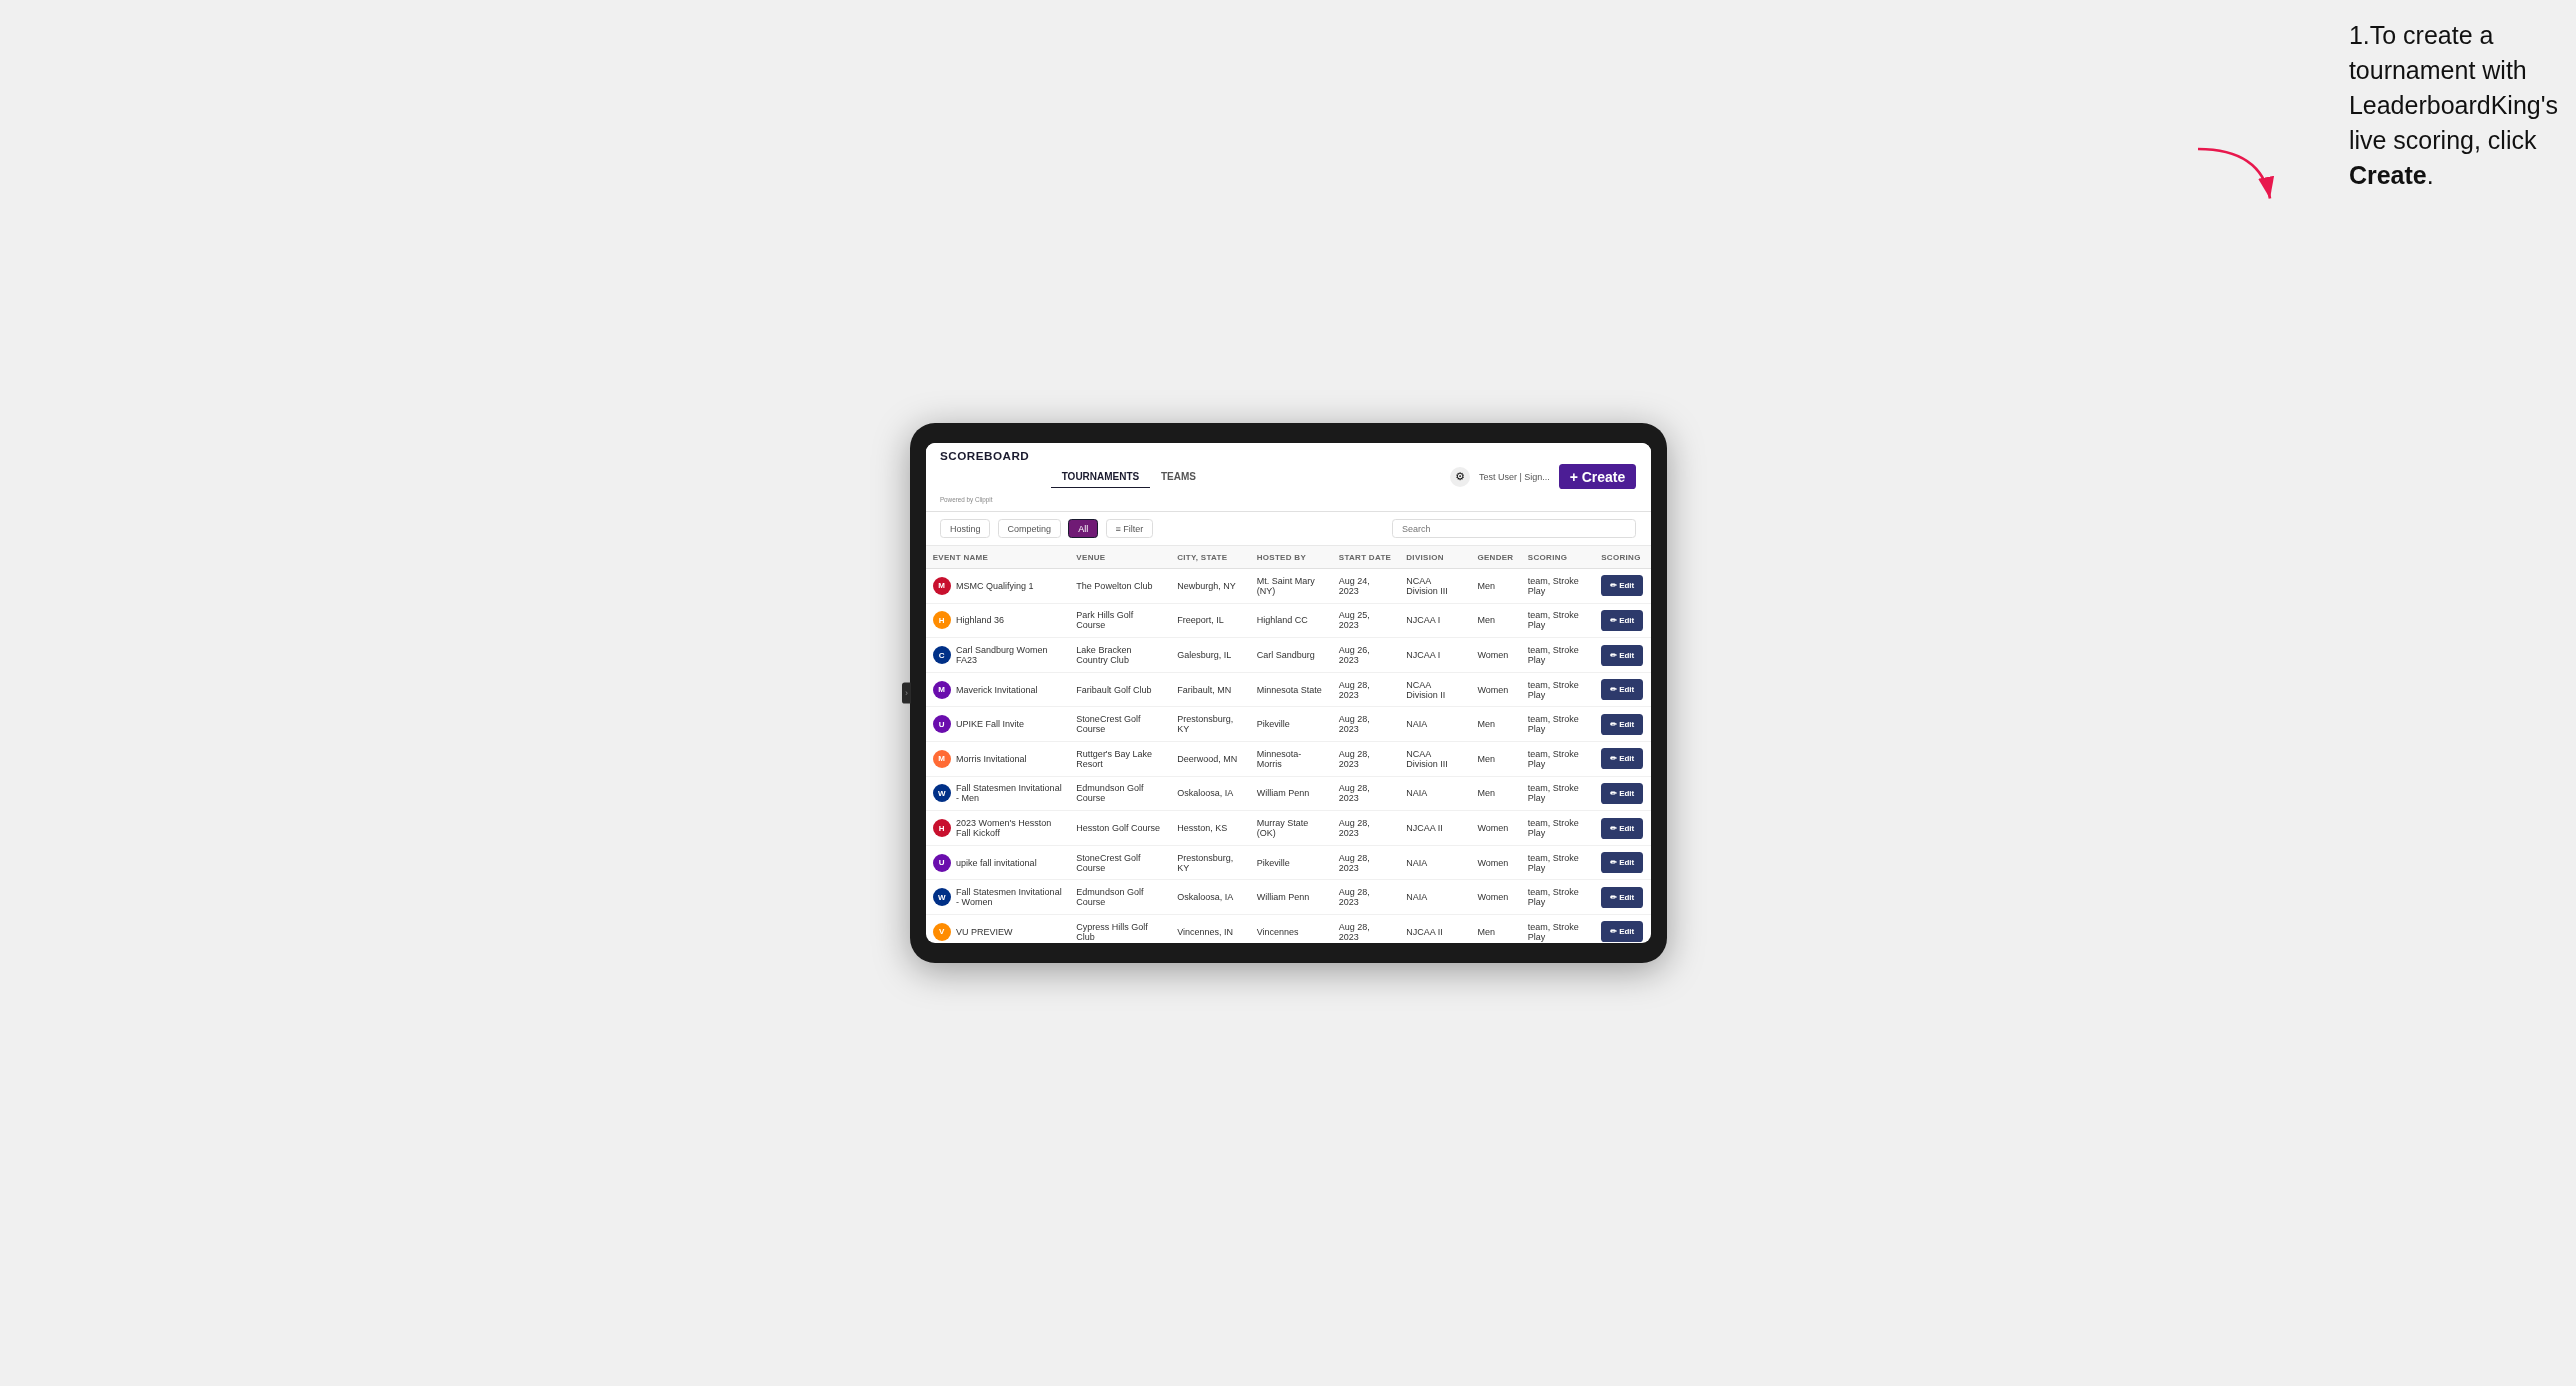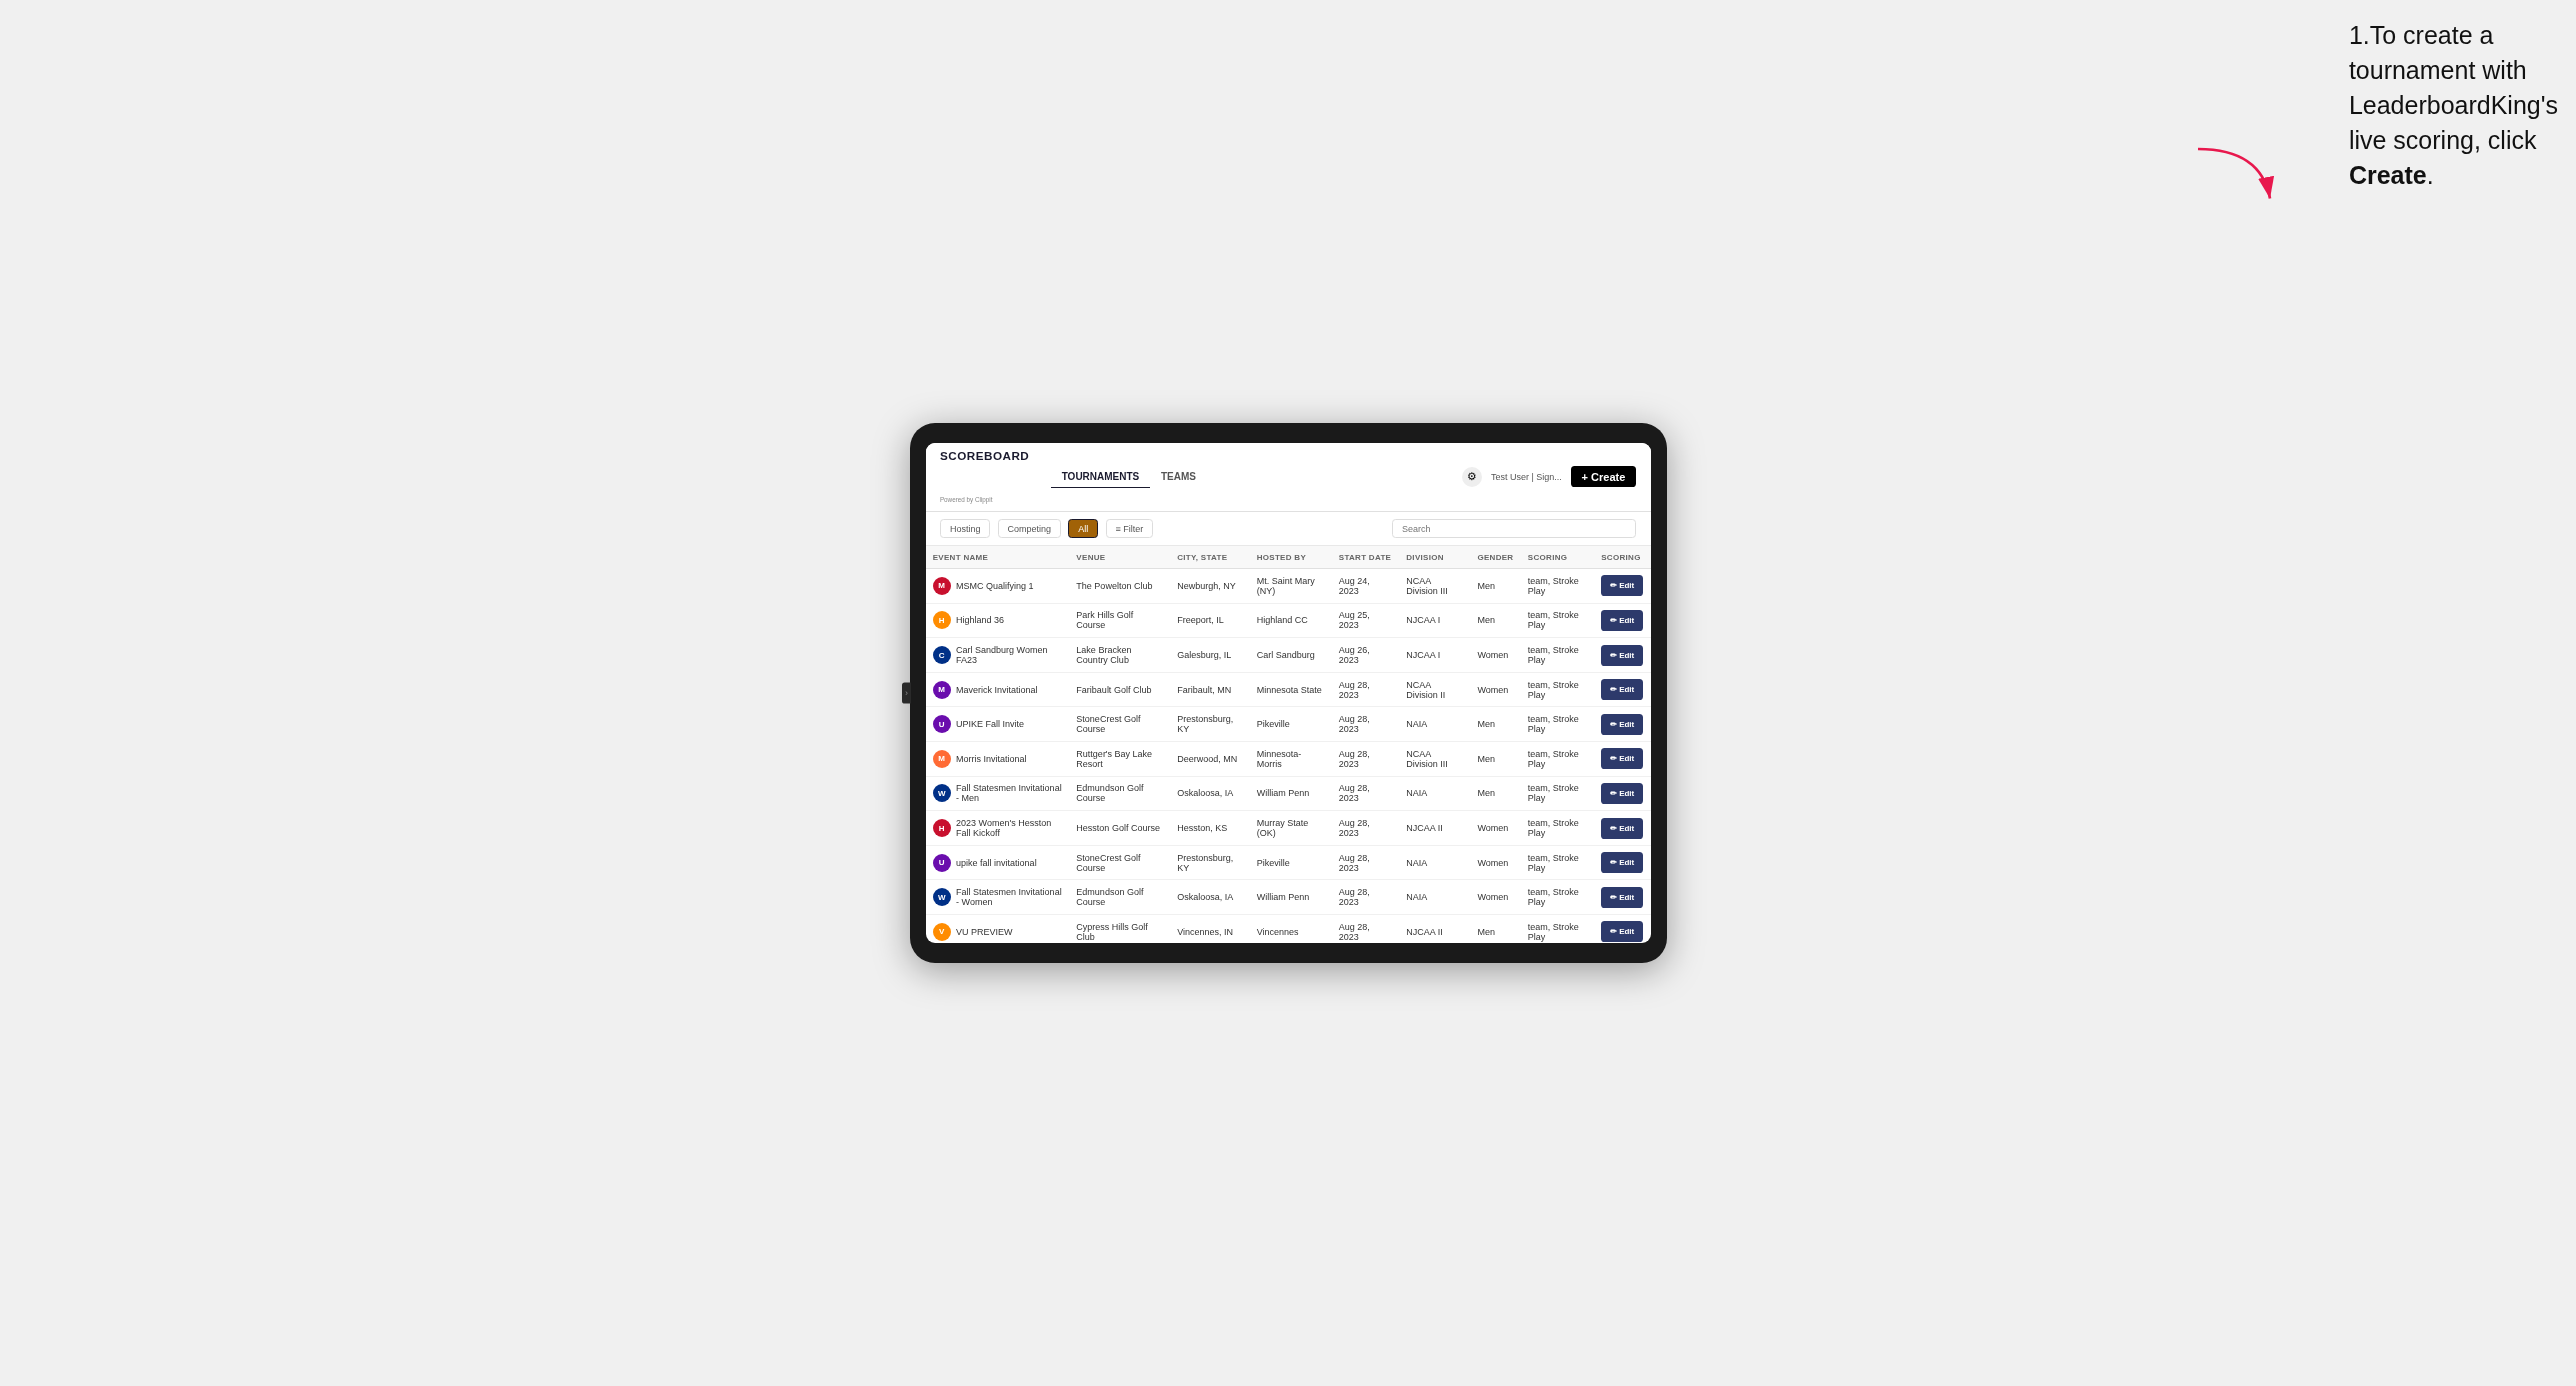--- a/index.html
+++ b/index.html
@@ -103,26 +103,26 @@
       align-items: center;
       justify-content: center;
       font-size: 10.8px;
       cursor: pointer;
     }
     .user-label {
       font-size: 9px;
       color: #555;
     }
     .create-btn {
-      background: #000000;
+      background: #4c1d95;
       color: #fff;
       border: none;
       border-radius: 3.6px;
       padding: 4.5px 10.8px;
-      font-size: 11px;
+      font-size: 14px;
       font-weight: 700;
       cursor: pointer;
       display: flex;
       align-items: center;
       gap: 3.6px;
     }
 
     
     .filter-bar {
       background: #fff;
@@ -135,21 +135,21 @@
     .filter-btn {
       padding: 3.6px 9px;
       font-size: 9px;
       border: 0.9px solid #ddd;
       border-radius: 3.6px;
       background: #fff;
       cursor: pointer;
       color: #555;
     }
     .filter-btn.active {
-      background: #a16207;
+      background: #701a75;
       color: #fff;
       border-color: #1a1a2e;
     }
     .filter-icon-btn {
       padding: 3.6px 9px;
       font-size: 9px;
       border: 0.9px solid #ddd;
       border-radius: 3.6px;
       background: #fff;
       cursor: pointer;

